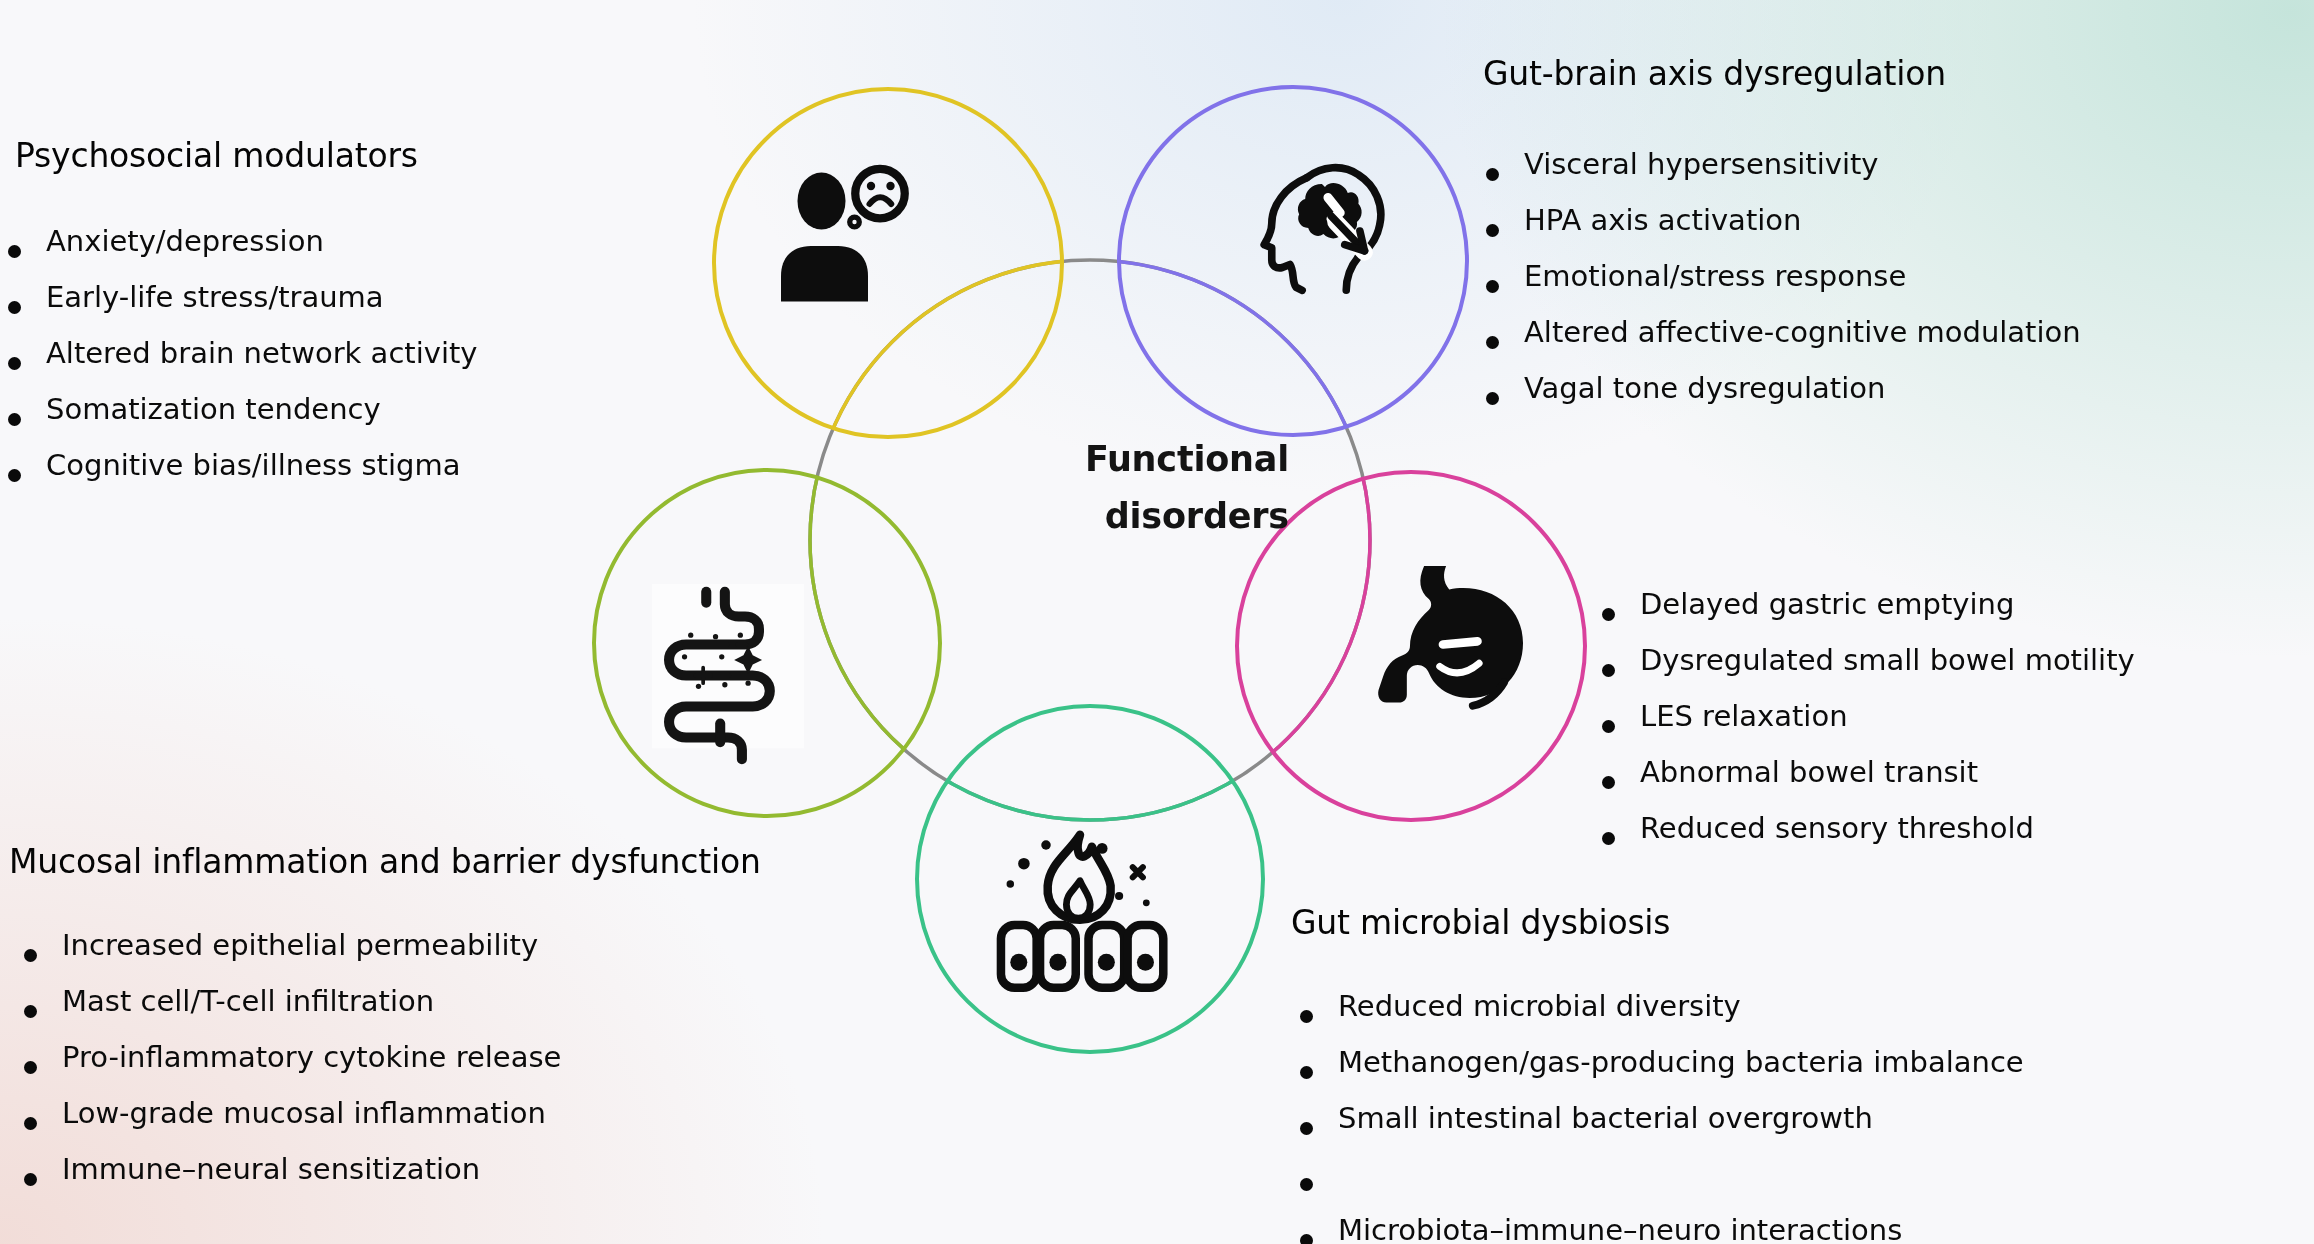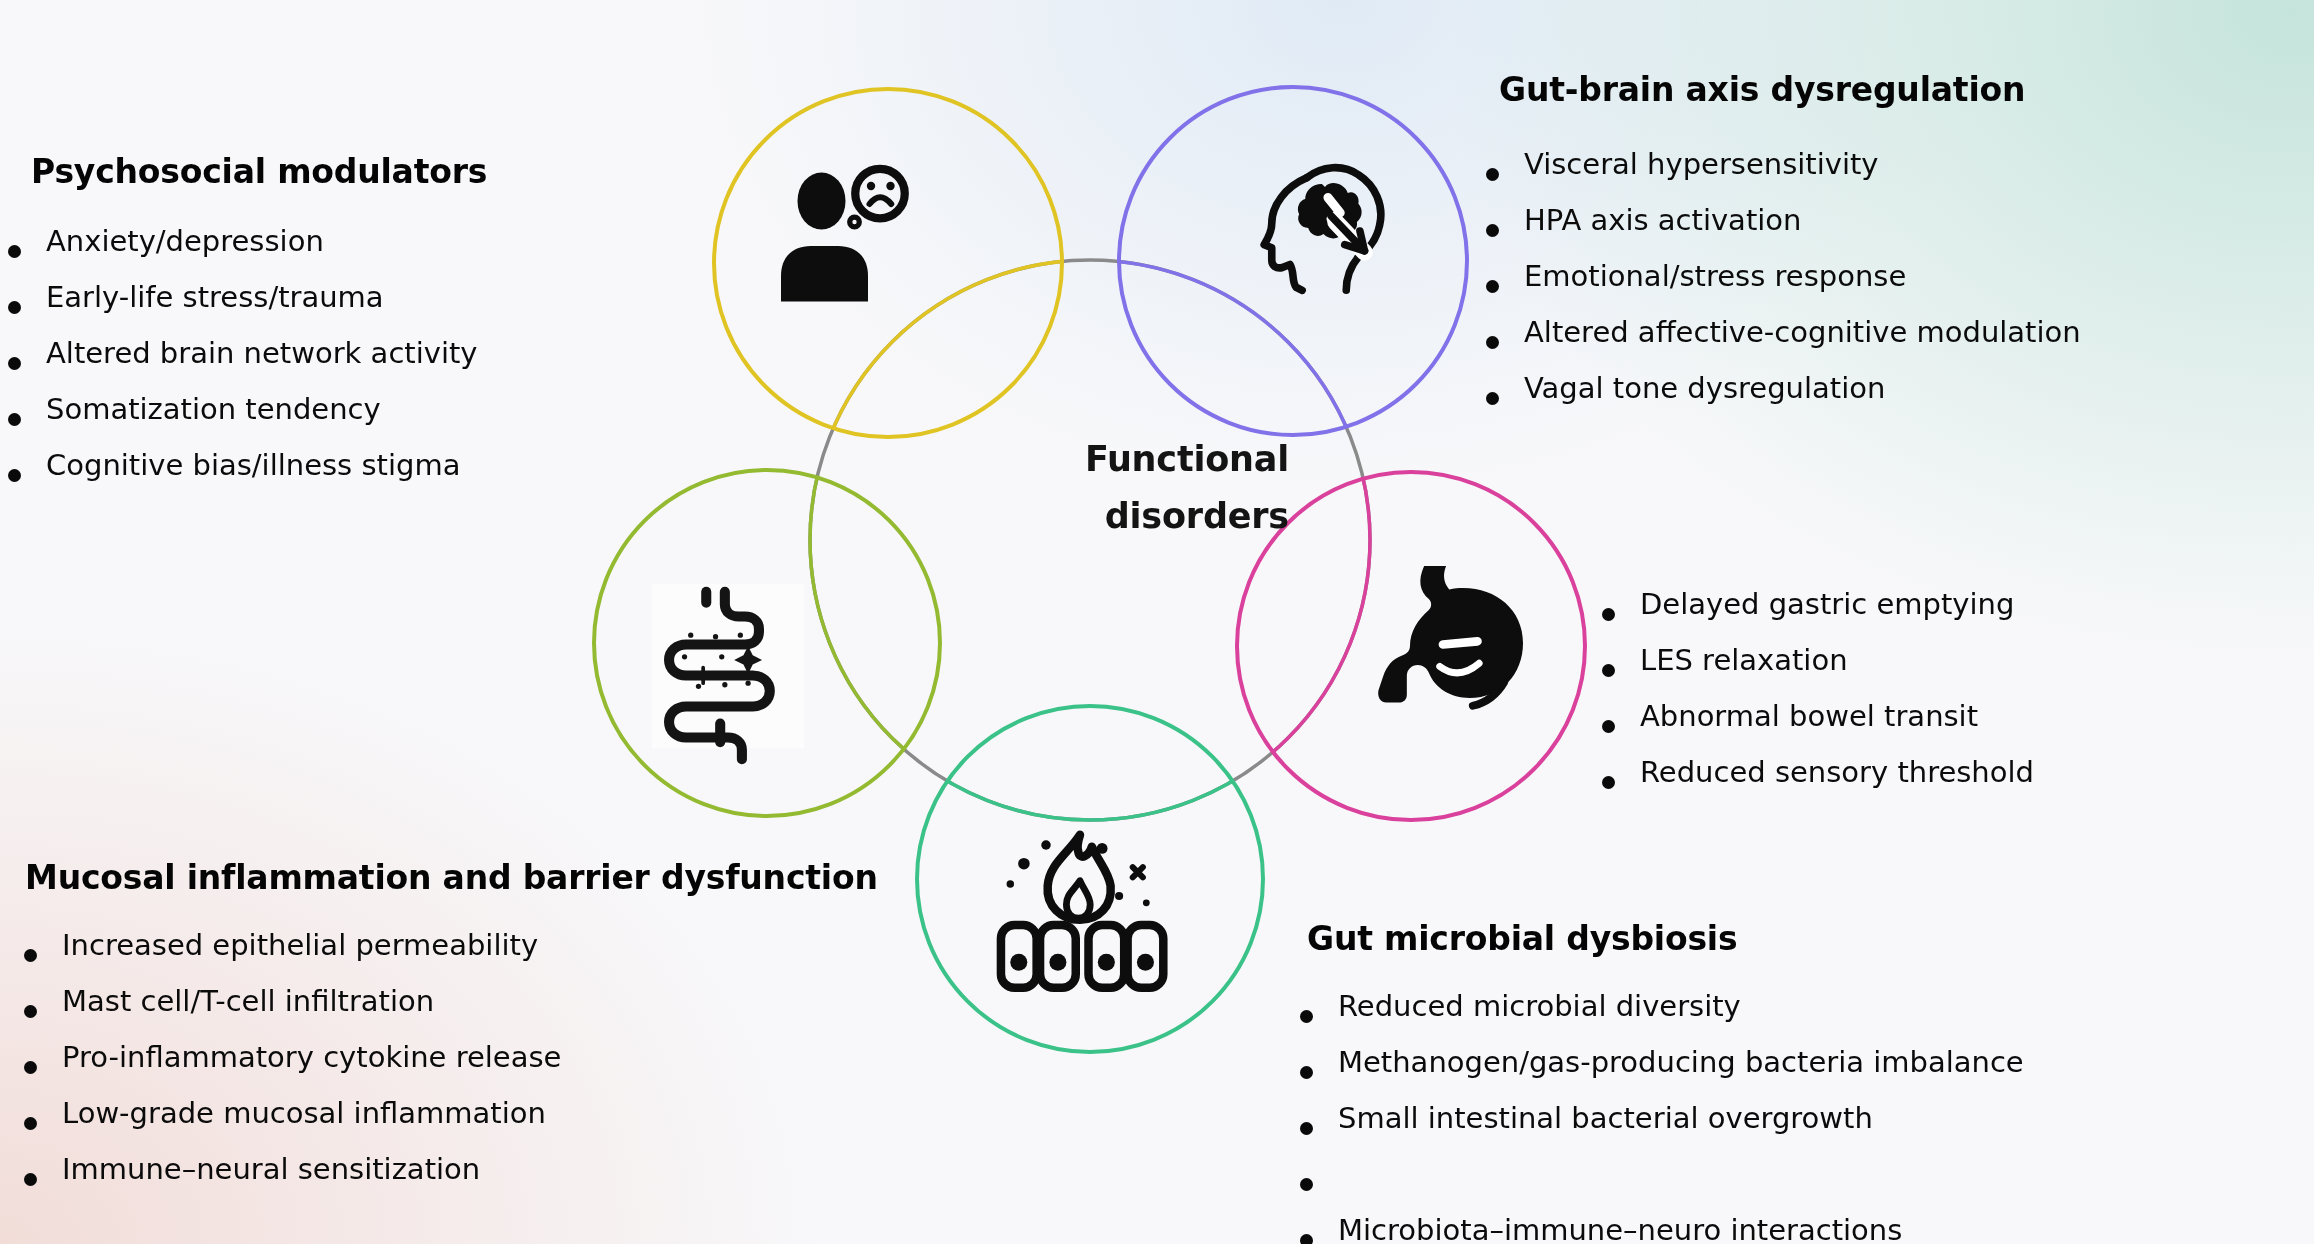--- a/index.html
+++ b/index.html
@@ -7,21 +7,21 @@
     position:relative;width:2314px;height:1244px;overflow:hidden;
     font-family:"DejaVu Sans","Liberation Sans",sans-serif;color:#0a0a0a;
     background:
       radial-gradient(1250px 950px at 99% 1%, rgba(166,216,200,.62), rgba(166,216,200,0) 68%),
       radial-gradient(1000px 760px at 58% 0%, rgba(188,214,238,.40), rgba(188,214,238,0) 65%),
       radial-gradient(1250px 950px at 0% 100%, rgba(238,206,198,.65), rgba(238,206,198,0) 66%),
       #f8f8fa;
   }
   .diagram-svg{position:absolute;left:0;top:0;}
   .panel{position:absolute;}
-  .panel h2{margin:16px;font-size:33px;font-weight:700;letter-spacing:-0.2px;white-space:nowrap;color:#050505;}
+  .panel h2{margin:0;font-size:33px;font-weight:400;letter-spacing:-0.2px;white-space:nowrap;color:#050505;}
   ul.blist{list-style:none;margin:0;padding:0;position:absolute;}
   ul.blist li{display:flex;align-items:flex-end;height:56px;white-space:nowrap;}
   ul.blist .dot{width:13px;height:13px;border-radius:50%;background:#0a0a0a;margin-right:25px;flex:0 0 auto;}
   ul.blist .txt{font-size:29px;color:#0b0b0b;}
   .center-title{
     position:absolute;left:889px;top:431px;width:400px;text-align:right;
     font-size:35px;font-weight:700;line-height:57px;color:#141414;letter-spacing:-0.2px;
   }
 </style>
 </head>
@@ -198,20 +198,24 @@
       </li>
   </ul>
 
   <ul class="blist" style="left:1602px;top:565px">
     <li>
         <span class="dot"></span>
         <span class="txt">Delayed gastric emptying</span>
       </li>
     <li>
         <span class="dot"></span>
+        <span class="txt">Dysregulated small bowel motility</span>
+      </li>
+    <li>
+        <span class="dot"></span>
         <span class="txt">LES relaxation</span>
       </li>
     <li>
         <span class="dot"></span>
         <span class="txt">Abnormal bowel transit</span>
       </li>
     <li>
         <span class="dot"></span>
         <span class="txt">Reduced sensory threshold</span>
       </li>

